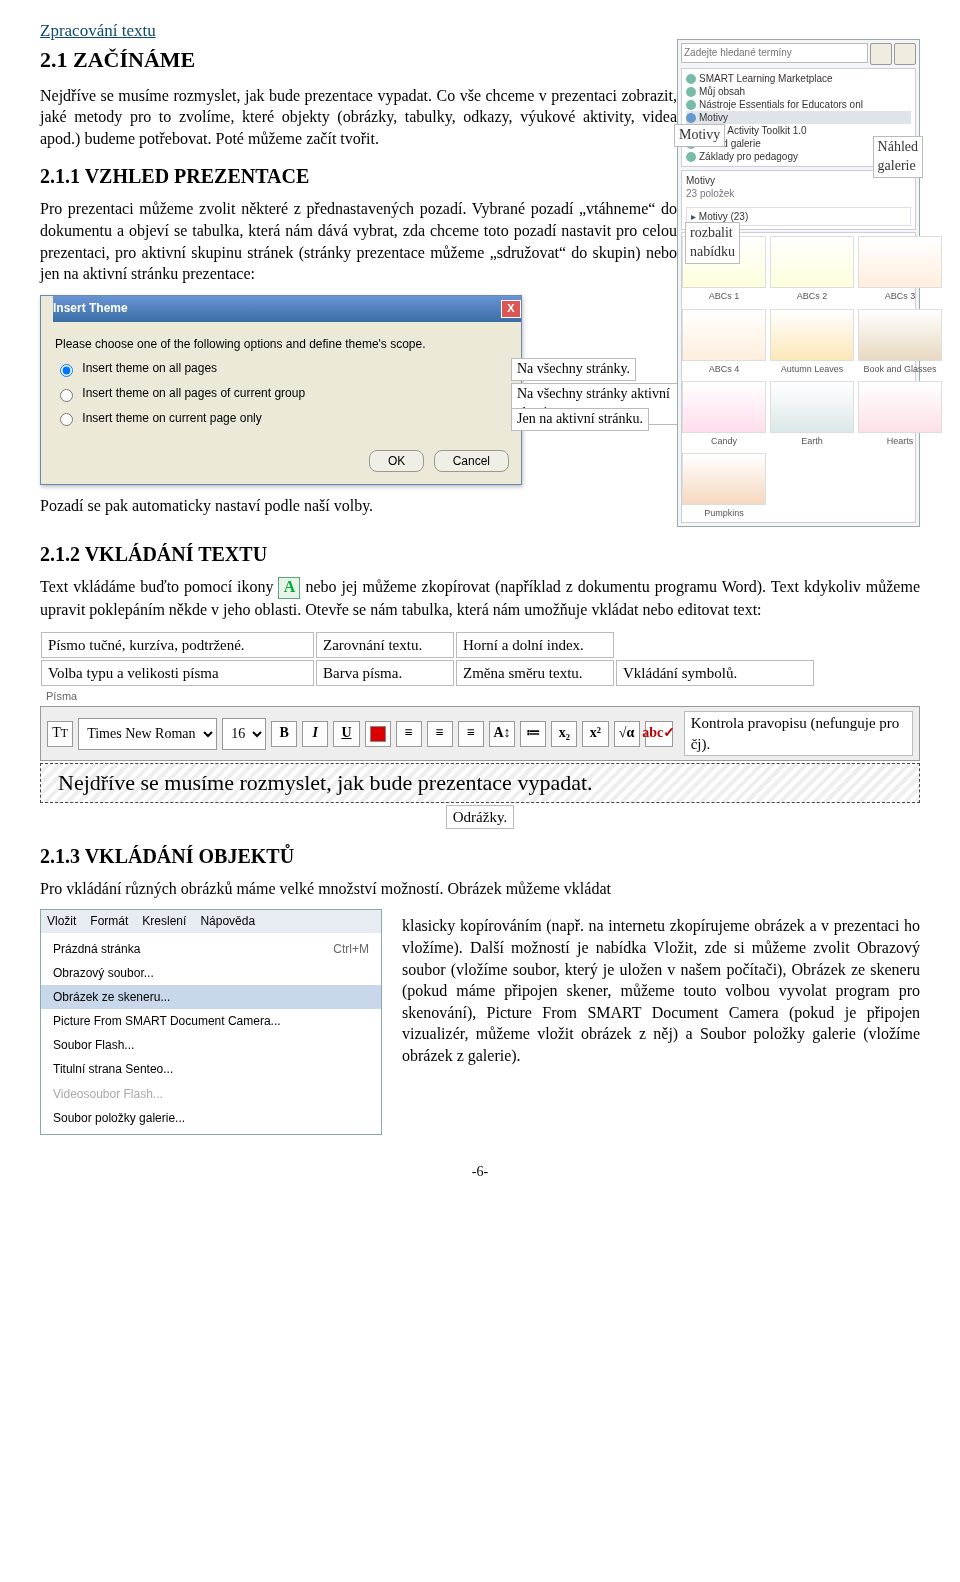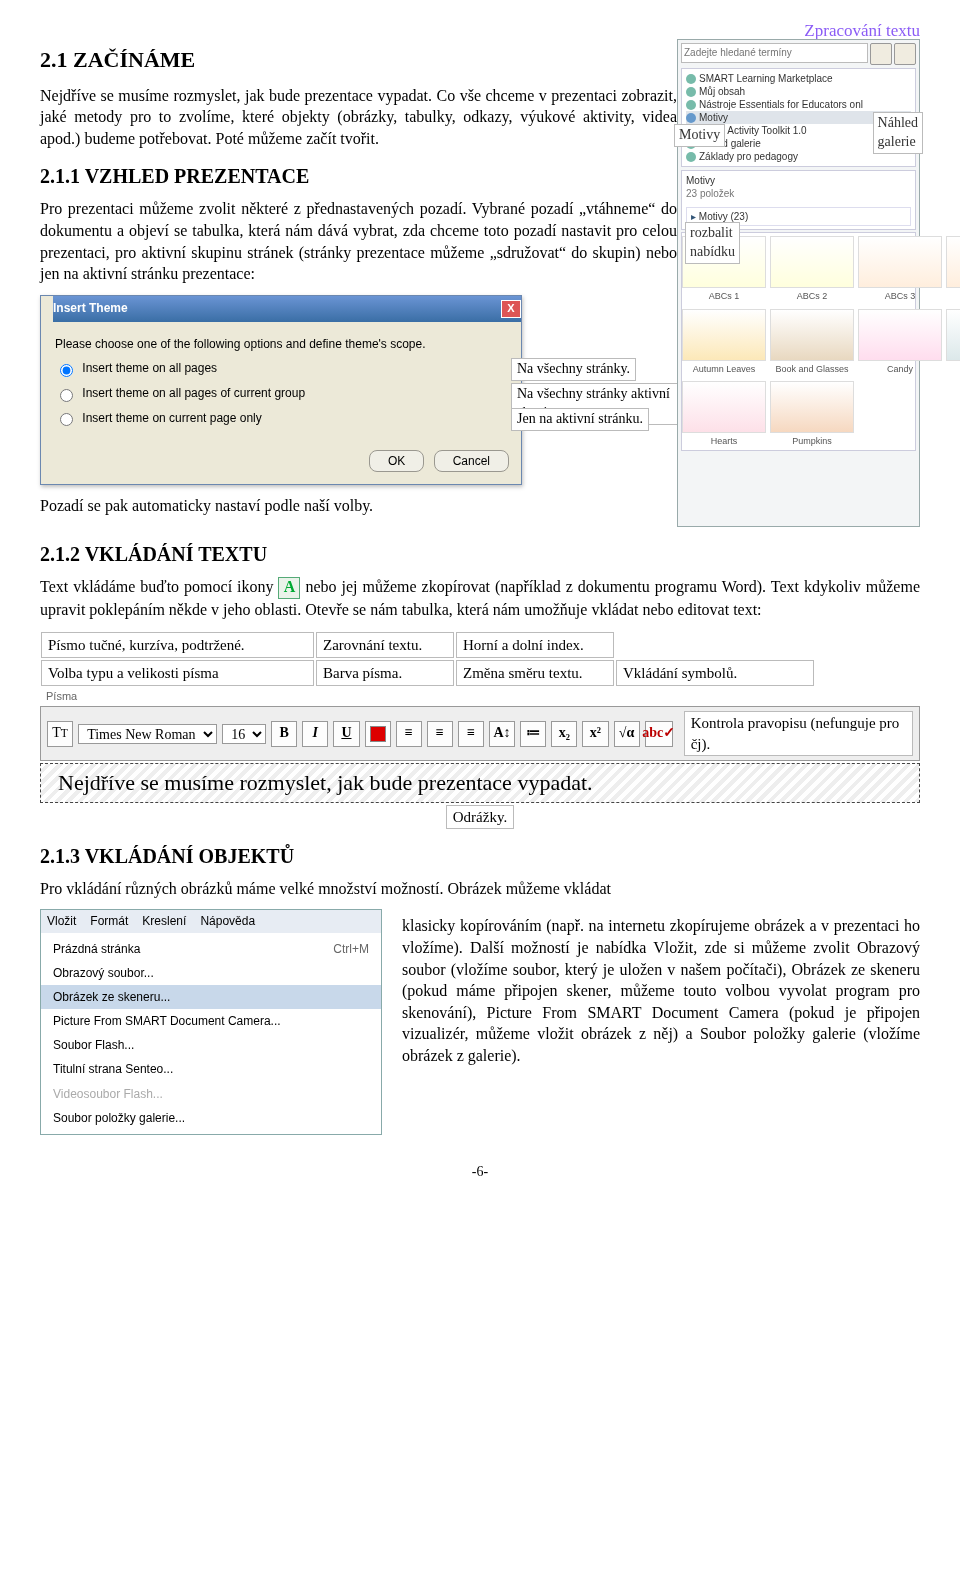--- a/index.html
+++ b/index.html
@@ -9,21 +9,21 @@
     color: #000;
     background: #fff;
     margin: 0;
     padding: 20px 40px 30px 40px;
     width: 880px;
   }
   h1 { font-size: 22px; margin: 6px 0 10px 0; }
   h1 .small-caps, h2 .small-caps { font-variant: small-caps; }
   h2 { font-size: 20px; margin: 14px 0 8px 0; }
   p { margin: 6px 0 10px 0; text-align: justify; }
-  .top-right { text-align: right; color: #8b5cf6; font-size: 17px; margin-bottom: -4px; }
+  .top-right { text-align: left; color: #0c4a6e; font-size: 17px; margin-bottom: -4px; text-decoration: underline; }
   .footnum { text-align: center; font-size: 14px; margin-top: 28px; }
 
   
   .layout-top { display: flex; }
   .col-left { flex: 1; }
   .gallery {
     width: 235px;
     border: 1px solid #9aa;
     background: #f3f5f6;
     font-family: Tahoma, Arial, sans-serif;
@@ -46,21 +46,21 @@
   .gallery .annot {
     position: absolute;
     background: #fff;
     border: 1px solid #bbb;
     padding: 1px 4px;
     font-family: "Times New Roman", serif;
     font-size: 14px;
   }
   .thumbs {
     background:#fff; border:1px solid #ccd; margin-top:2px; padding:3px 0;
-    display:grid; grid-template-columns: 1fr 1fr 1fr 1fr; gap: 6px 4px;
+    display:grid; grid-template-columns: 1fr 1fr 1fr; gap: 6px 4px;
   }
   .thumb {
     width: 82px; height: 50px; margin: 0 auto;
     background: #fbfbf7; border: 1px solid #ddd;
   }
   .thumb-label { text-align:center; font-size:9px; color:#555; padding-top:2px;}
 
   
   .dialog {
     width: 480px;
@@ -103,21 +103,21 @@
     display:grid; grid-template-columns: 275px 140px 160px 200px;
     font-family:"Times New Roman", serif; font-size:15px;
   }
   .annot-row > div { border:1px solid #bbb; background:#fff; padding:2px 6px; margin:1px; }
   .toolbar-wrap { position:relative; font-family: Tahoma, Arial, sans-serif; }
   .font-panel {
     background:#eee; border:1px solid #999; padding:4px 6px;
     display:flex; align-items:center; gap:5px; font-size:12px;
   }
   .font-panel select, .font-panel .small-input {
-    font-family:"Times New Roman", serif; font-size:14px; height:20px;
+    font-family:"Times New Roman", serif; font-size:14px; height:32px;
     border:1px solid #999; background:#fff; padding:1px 4px;
   }
   .font-panel .btn {
     width:26px; height:24px; border:1px solid #999; background:#fdfdfd;
     display:inline-flex; align-items:center; justify-content:center;
     font-family:"Times New Roman", serif; font-weight:bold; font-size:14px;
   }
   .font-panel .sq {
     width:22px; height:20px; border:1px solid #888; display:inline-block;
   }
@@ -208,21 +208,21 @@
     <div class="tree">
       <div><span class="bullet"></span><span>SMART Learning Marketplace</span></div>
       <div><span class="bullet"></span><span>Můj obsah</span></div>
       <div><span class="bullet"></span><span>Nástroje Essentials for Educators onl</span></div>
       <div class="sel"><span class="bullet" style="background:#69c"></span><span>Motivy</span></div>
       <div><span class="bullet"></span><span>…son Activity Toolkit 1.0</span></div>
       <div><span class="bullet"></span><span>…hled galerie</span></div>
       <div><span class="bullet"></span><span>Základy pro pedagogy</span></div>
     </div>
     <div class="annot" style="left:-4px; top:84px;">Motivy</div>
-    <div class="annot" style="right:-4px; top:72px; white-space:pre-line;">Náhled
+    <div class="annot" style="right:-4px; top:96px; white-space:pre-line;">Náhled
 galerie</div>
 
     <div style="background:#fff;border:1px solid #ccd;padding:3px 4px;margin-top:2px;">
       <div>Motivy</div>
       <div style="color:#777;">23 položek</div>
       <div style="margin-top:6px;padding:2px 4px;border:1px solid #dde;position:relative;">
         <span style="color:#357;">▸</span>
         <span>Motivy (23)</span>
         <div class="annot" style="left:-2px; top:14px; white-space:pre-line;">rozbalit
 nabídku</div>

